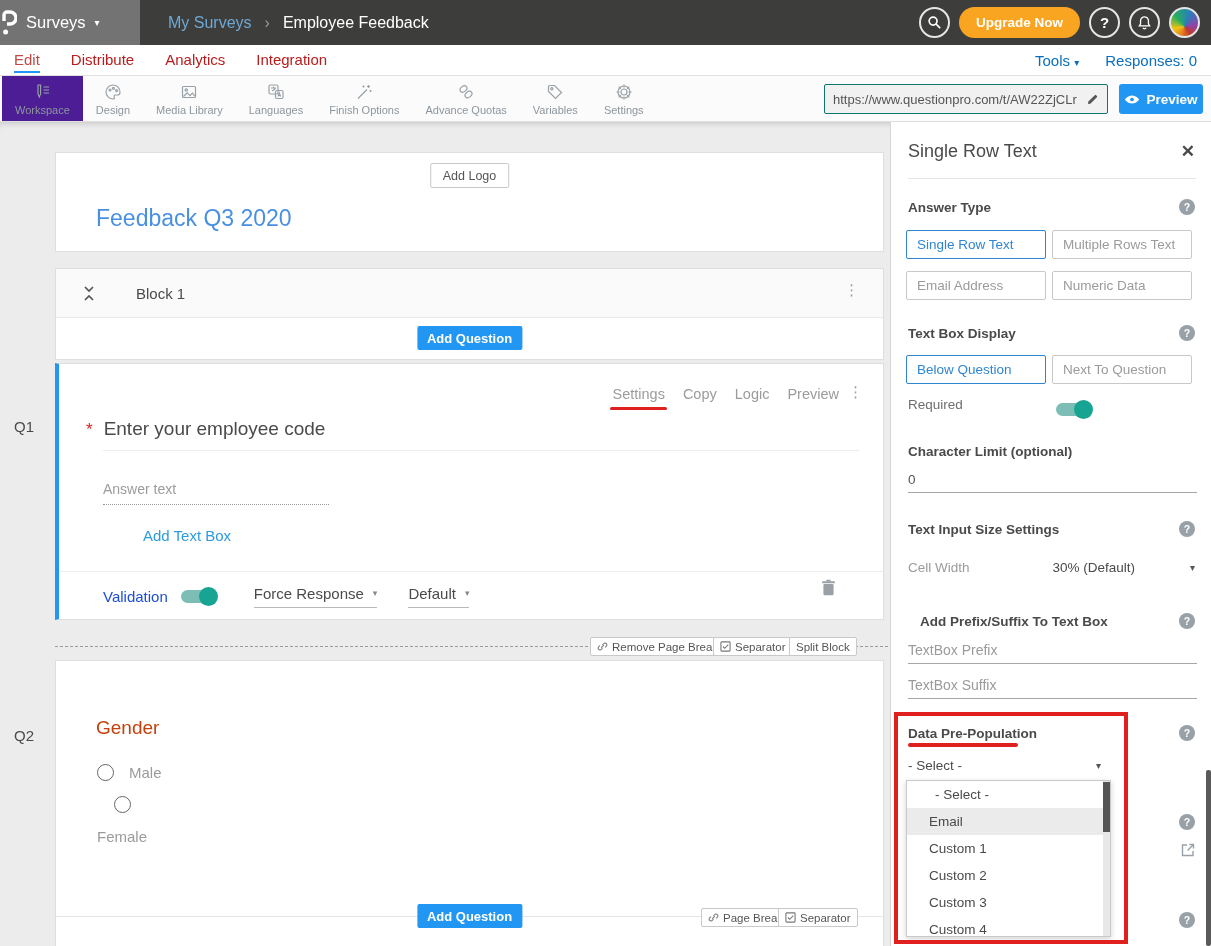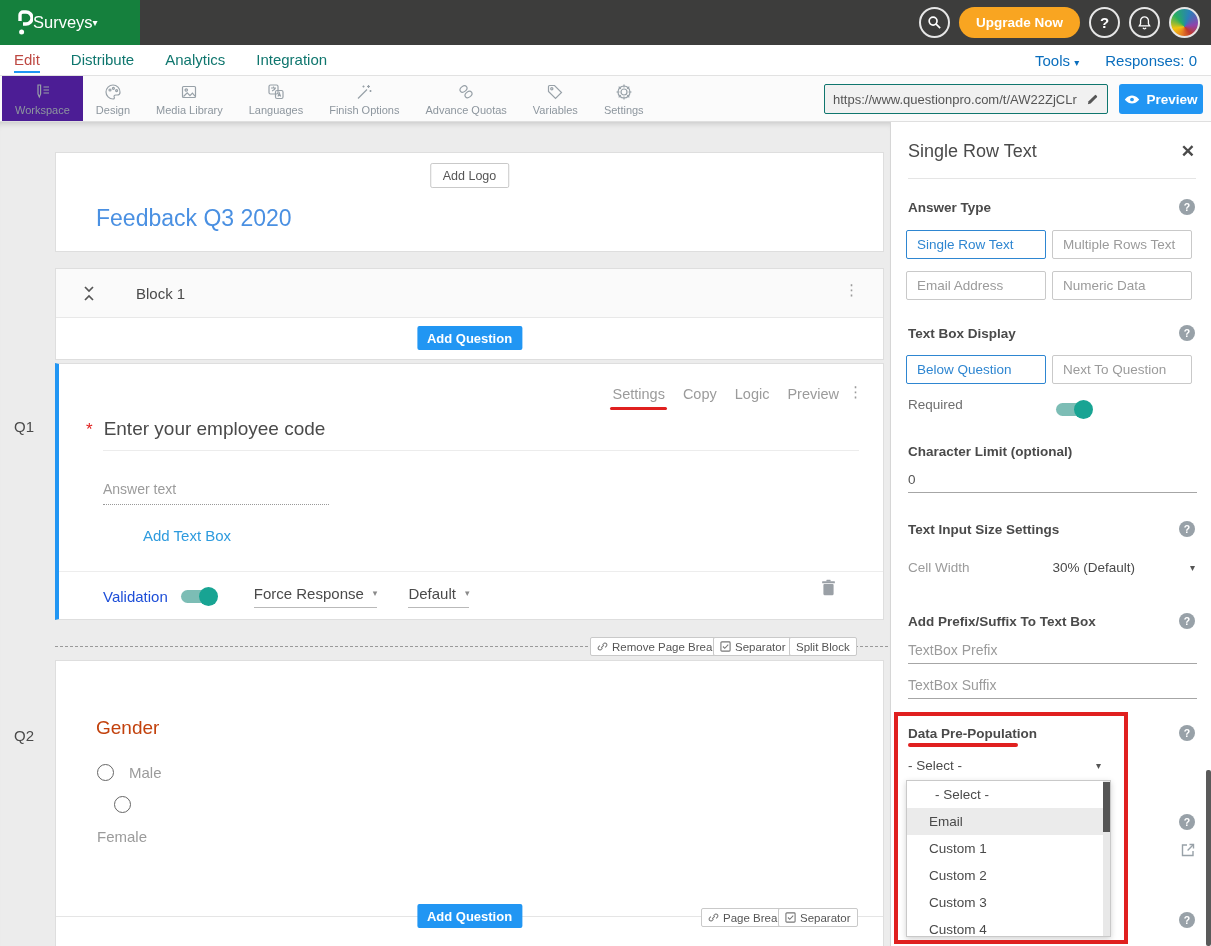--- a/index.html
+++ b/index.html
@@ -2,37 +2,37 @@
 <html><head>
 <meta charset="utf-8">
 <style>
   * { margin:0; padding:0; box-sizing:border-box; }
   body { font-family:"Liberation Sans", sans-serif; background:#fff; }
   .screen { position:relative; width:1211px; height:946px; overflow:hidden; background:#ECECEC; }
   .abs { position:absolute; }
 
   
   .topbar { position:absolute; left:0; top:0; width:1211px; height:45px; background:#3D3D3C; z-index:30; }
-  .logo-area { position:absolute; left:0; top:0; width:140px; height:45px; background:#15803d; display:flex; align-items:center; padding-left:16px; gap:0; cursor:pointer; }
+  .logo-area { position:absolute; left:0; top:0; width:140px; height:45px; background:#737373; display:flex; align-items:center; gap:9px; cursor:pointer; }
   .logo-area .product { color:#fff; font-size:16.5px; }
   .caret { font-size:10px; line-height:1; }
   .caret.white { color:#fff; }
   .breadcrumb { position:absolute; left:168px; top:0; height:45px; display:flex; align-items:center; gap:13px; font-size:16px; }
   .crumb-parent { color:#6FA8D4; cursor:pointer; }
   .crumb-sep { color:#9a9a9a; }
   .crumb-current { color:#fff; }
   .topbar-right { position:absolute; right:11px; top:0; height:45px; display:flex; align-items:center; gap:9px; }
   .circle-btn { width:31px; height:31px; border-radius:50%; border:2px solid #E6E6E6; display:flex; align-items:center; justify-content:center; color:#fff; font-weight:bold; font-size:15px; cursor:pointer; }
   .upgrade { height:31px; border-radius:16px; background:#F9A521; color:#fff; font-weight:bold; font-size:13.5px; display:flex; align-items:center; padding:0 17px; cursor:pointer; }
   .avatar { width:31px; height:31px; border-radius:50%; border:2px solid #E6E6E6; background:conic-gradient(from 140deg at 50% 65%, #c0392b, #e67e22, #f1c40f, #27ae60, #2980b9, #8e44ad, #c0392b); }
 
   
   .nav { position:absolute; left:0; top:45px; width:1211px; height:31px; background:#fff; border-bottom:1px solid #E2E2E2; z-index:29; }
   .nav-tabs { position:absolute; left:14px; top:0; height:31px; display:flex; gap:31px; }
-  .nav-tab { font-size:15px; line-height:30px; color:#0f766e; cursor:pointer; position:relative; }
+  .nav-tab { font-size:15px; line-height:30px; color:#b91c1c; cursor:pointer; position:relative; }
   .nav-tab.active { color:#BE4842; }
   .nav-tab.active::after { content:""; position:absolute; left:0; right:0; bottom:3px; height:2.5px; background:#2196F3; }
   .nav-right { position:absolute; right:14px; top:0; height:31px; display:flex; gap:26px; align-items:center; }
   .nav-right .lnk { color:#0A6EBD; font-size:15px; cursor:pointer; }
 
   
   .toolbar { position:absolute; left:0; top:76px; width:1211px; height:46px; background:#FBFBFB; border-bottom:1px solid #DFDFDF; z-index:28; }
   .tools { position:absolute; left:2px; top:0; height:45px; display:flex; }
   .tool { height:45px; padding:0 13px; display:flex; flex-direction:column; align-items:center; justify-content:center; gap:2px; cursor:pointer; }
   .tool.active { background:#4c1d95; }
@@ -128,20 +128,25 @@
 
   <header class="topbar">
     <div class="logo-area">
       <svg width="17" height="26" viewBox="0 0 17 26">
         <path d="M4 11V5a3 3 0 013-3h3a6 6 0 010 12H7" fill="none" stroke="#fff" stroke-width="3.4"></path>
         <circle cx="5.6" cy="22" r="2.5" fill="#fff"></circle>
       </svg>
       <span class="product">Surveys</span>
       <span class="caret white">▾</span>
     </div>
+    <div class="breadcrumb">
+      <span class="crumb-parent">My Surveys</span>
+      <span class="crumb-sep">›</span>
+      <span class="crumb-current">Employee Feedback</span>
+    </div>
     <div class="topbar-right">
       <div class="circle-btn">
         <svg width="15" height="15" viewBox="0 0 16 16" fill="none" stroke="#fff" stroke-width="1.8">
           <circle cx="6.5" cy="6.5" r="4.2"></circle>
             <path d="M9.8 9.8L14 14"></path>
         </svg>
       </div>
       <div class="upgrade">Upgrade Now</div>
       <div class="circle-btn">
         <span>?</span>
@@ -383,21 +388,21 @@
 
     <div class="sec-label" style="top:322px;">Character Limit (optional)</div>
     <input class="underline-input" style="top: 348px;" value="0">
 
     <div class="sec-label" style="top:400px;">Text Input Size Settings</div>
     <span class="help" style="top:399px;">?</span>
     <div class="plain-label" style="left:17px; top:438px; color:#9B9B9B;">Cell Width</div>
     <div class="cell-value" style="top:438px;">30% (Default)</div>
     <span class="sel-caret" style="right:16px; top:440px;">▾</span>
 
-    <div class="sec-label" style="top:492px;">Add Prefix/Suffix To Text Box</div>
+    <div class="sec-label" style="top:492px;margin-left:12px;">Add Prefix/Suffix To Text Box</div>
     <span class="help" style="top:491px;">?</span>
     <input class="underline-input" style="top: 519px;" placeholder="TextBox Prefix">
     <input class="underline-input" style="top: 554px;" placeholder="TextBox Suffix">
 
     <div class="sec-label" style="top:604px; z-index:12;">Data Pre-Population</div>
     <div class="red-underline"></div>
     <span class="help" style="top:603px;">?</span>
     <div class="dpp-select">- Select -</div>
     <span class="sel-caret" style="left:205px; top:638px;">▾</span>
 

